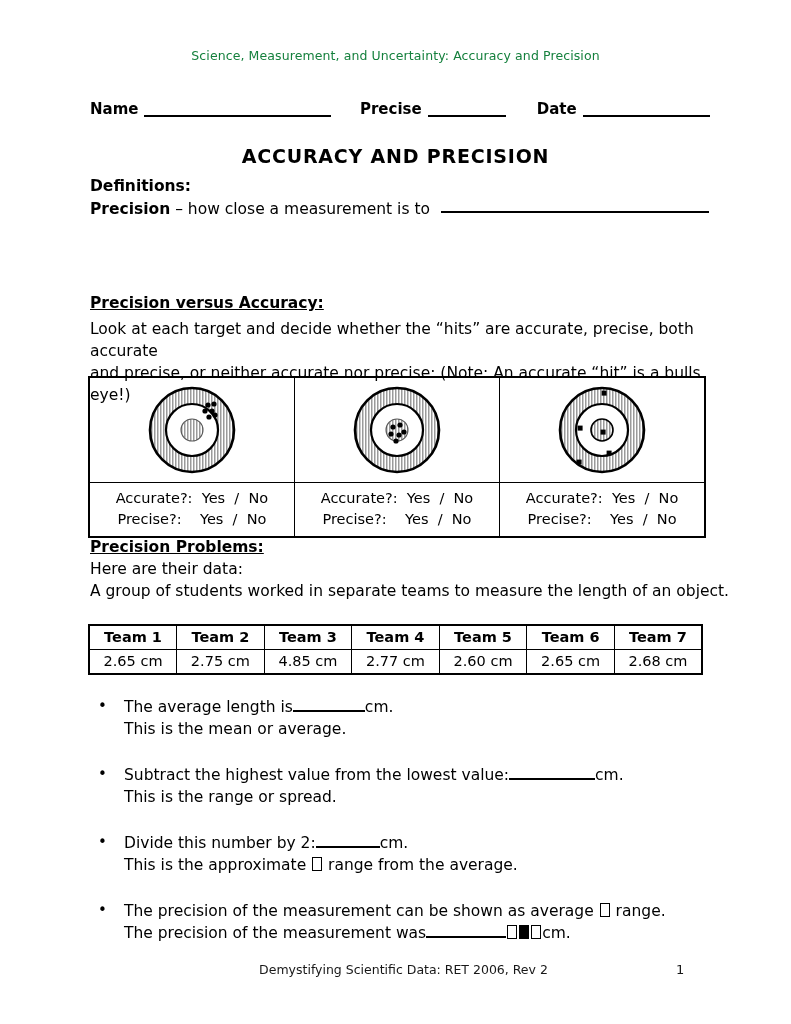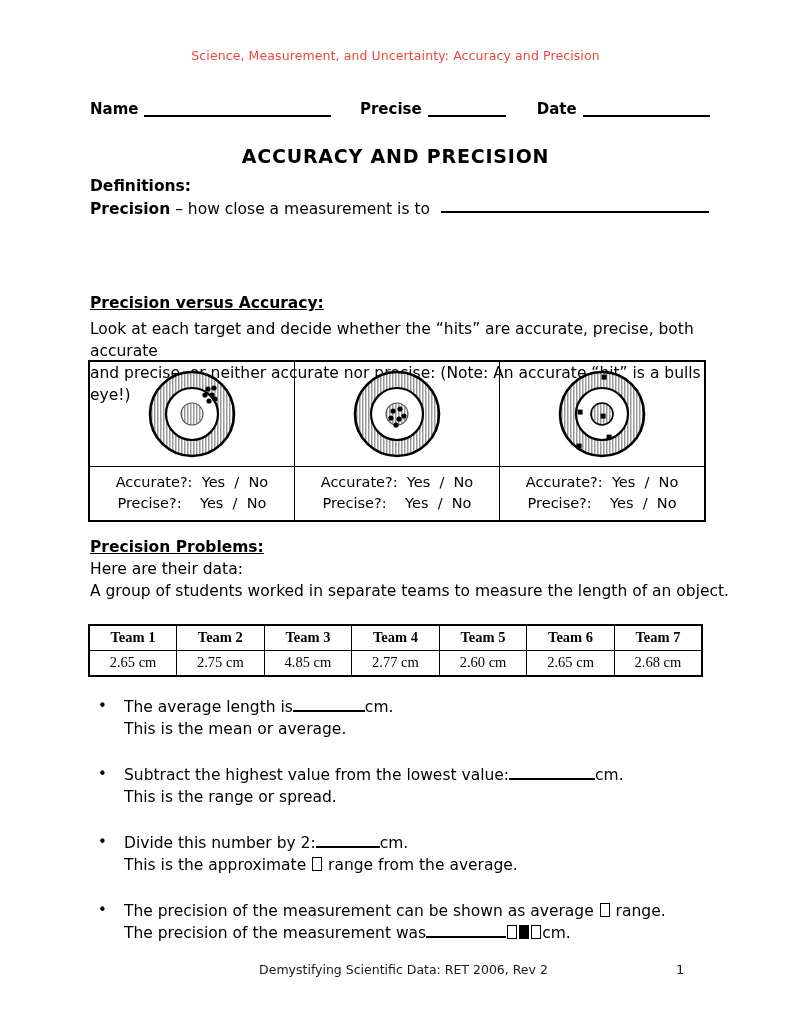--- a/index.html
+++ b/index.html
@@ -24,21 +24,21 @@
   }
 
   
   .run-head {
     position: absolute;
     left: 0; top: 48px;
     width: 791px;
     text-align: center;
     font-size: 12.5px;
     letter-spacing: .1px;
-    color: #ef4444;
+    color: #15803d;
   }
 
   
   .idline {
     position: absolute;
     left: 90px; top: 100px;
     width: 620px;
     display: flex;
     align-items: flex-end;
     font-size: 15px;
@@ -85,21 +85,21 @@
   .defs      { left: 90px; top: 175px; width: 640px; }
   .defs .row { margin-bottom: 18px; white-space: nowrap; }
   .rule-def  { width: 268px; }
 
   .pva       { left: 90px; top: 292px; width: 650px; }
   .pva .lead { margin-top: 4px; }
 
   
   .targets {
     position: absolute;
-    left: 88px; top: 360px;
+    left: 88px; top: 376px;
     width: 618px;
     border: 2px solid #000;
     border-collapse: collapse;
     table-layout: fixed;
   }
   .targets td {
     border: 1.6px solid #000;
     padding: 0;
     vertical-align: middle;
     text-align: center;
@@ -126,21 +126,20 @@
     border: 2px solid #000;
     border-collapse: collapse;
     table-layout: fixed;
   }
   .data-table th, .data-table td {
     border: 1.3px solid #000;
     text-align: center;
     font-size: 14.5px;
     padding: 3px 0 4px 0;
     font-weight: normal;
-    font-family: Liberation Serif, serif;
   }
   .data-table th { font-weight: bold; }
 
   
   .bullets {
     position: absolute;
     left: 92px; top: 696px;
     width: 660px;
     font-size: 15.5px;
     line-height: 22px;

